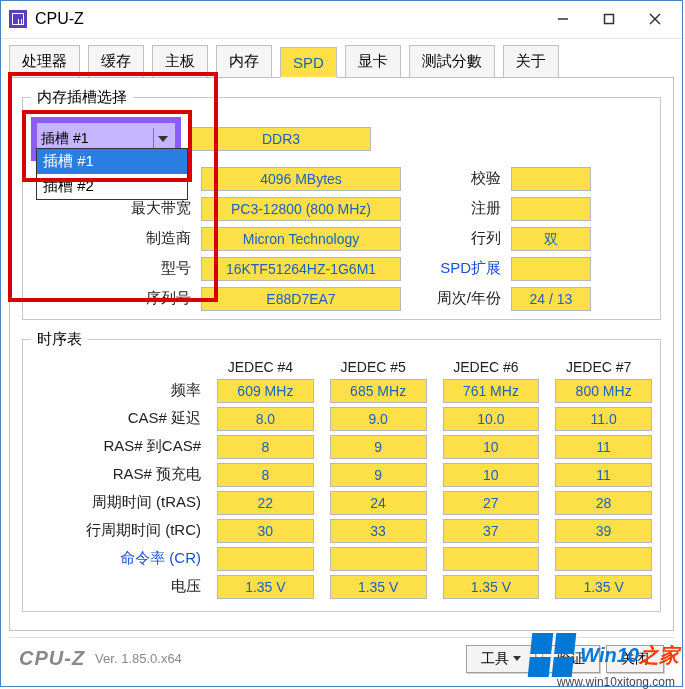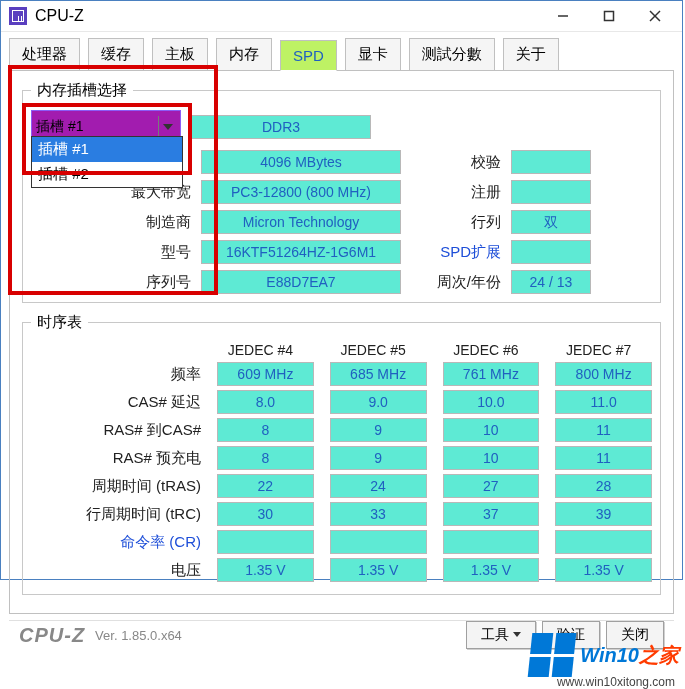--- a/index.html
+++ b/index.html
@@ -9,21 +9,21 @@
     font-size: 14px;
     background: #fff;
     width: 685px;
     height: 689px;
     overflow: hidden;
     position: relative;
   }
   .window {
     border: 1px solid #4a80c0;
     width: 683px;
-    height: 580px;
+    height: 687px;
     background: #fff;
     display: flex;
     flex-direction: column;
   }
   .titlebar {
     height: 38px;
     display: flex;
     align-items: center;
     padding: 0 4px 0 8px;
     background: #fff;
@@ -61,21 +61,21 @@
   .tab {
     padding: 6px 12px 6px 12px;
     border: 1px solid #c0c0c0;
     border-bottom: none;
     background: #f5f5f5;
     margin-right: -1px;
     cursor: pointer;
     font-size: 15px;
   }
   .tab.active {
-    background: #bef264;
+    background: #fde047;
     color: #2060c0;
     position: relative;
     z-index: 2;
     border-bottom: 1px solid #fff;
     margin-bottom: -1px;
   }
   .tabbody {
     border: 1px solid #c0c0c0;
     margin: 0 8px 6px 8px;
     padding: 10px 12px 8px 12px;
@@ -90,22 +90,22 @@
   legend { padding: 0 6px; font-size: 15px; }
   .slotrow {
     display: flex;
     align-items: center;
     gap: 10px;
     margin-bottom: 6px;
   }
   .combo {
     width: 150px;
     height: 26px;
-    border: 1px solid #8b5cf6;
-    background: #a21caf;
+    border: 6px solid #8b5cf6;
+    background: #c4b5fd;
     display: flex;
     align-items: center;
     padding: 16px 4px;
     position: relative;
   }
   .combo .arrow {
     width: 18px; height: 22px;
     border-left: 1px solid #7a7a7a;
     display: flex; align-items: center; justify-content: center;
     margin-left: auto;
@@ -130,21 +130,21 @@
     font-size: 15px;
   }
   .dropdown .opt.sel {
     background: #2a7de1;
     color: #fff;
   }
   .valbox {
     height: 24px;
     min-width: 70px;
     border: 1px solid #b8b8b8;
-    background: #5eead4;
+    background: #fde047;
     color: #2060c0;
     text-align: center;
     line-height: 22px;
     padding: 0 6px;
     font-size: 14px;
   }
   .grid {
     display: grid;
     grid-template-columns: 160px 200px 90px 80px;
     gap: 6px 10px;

